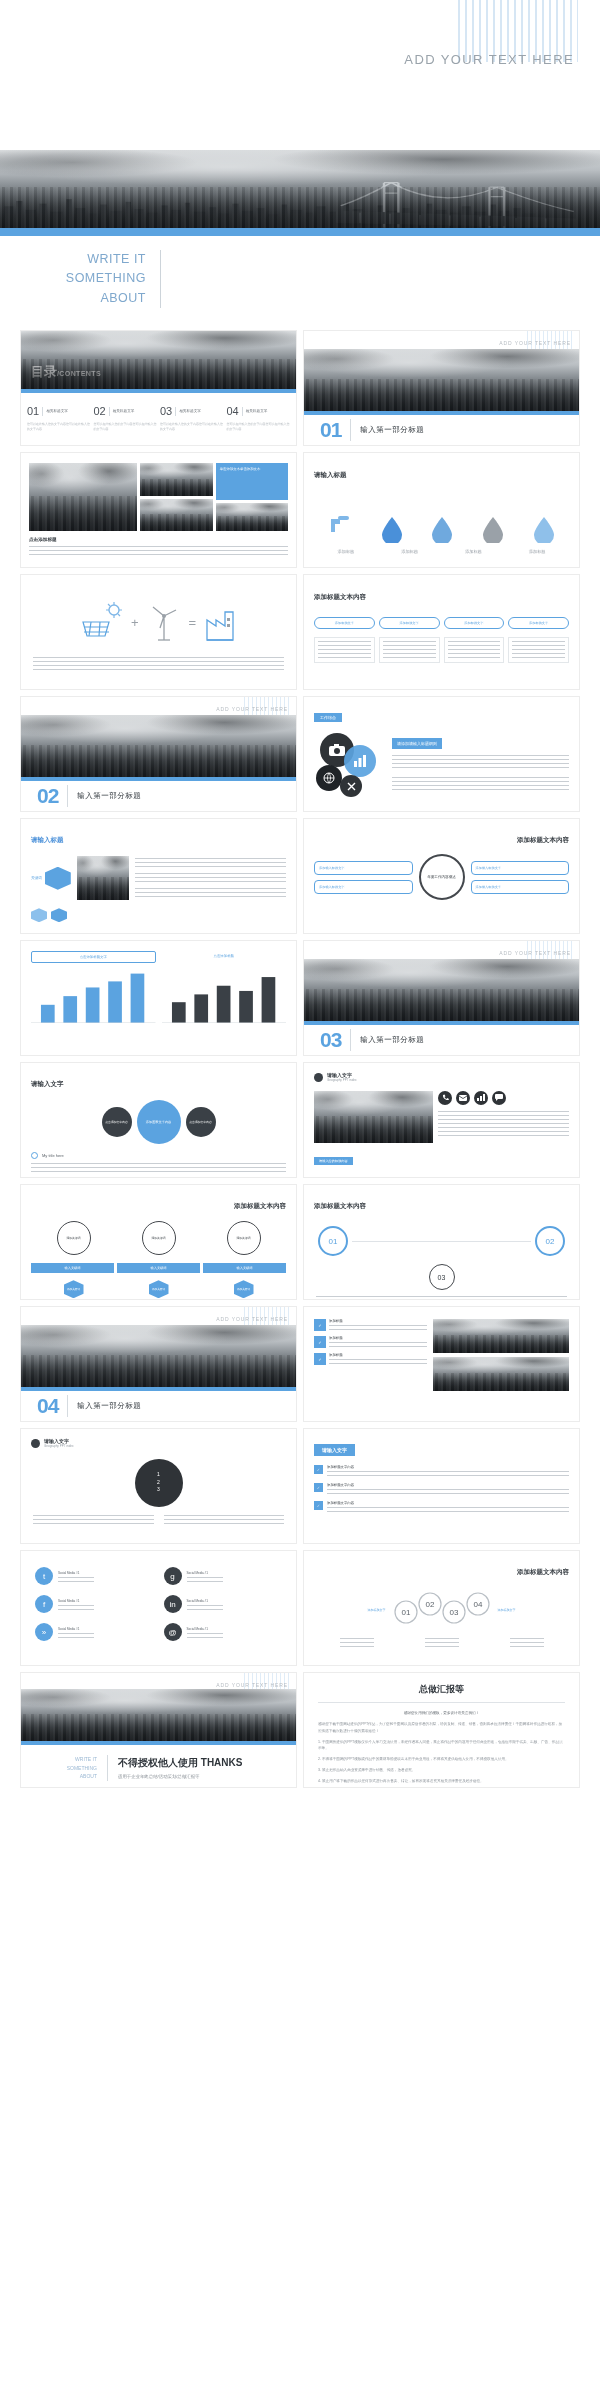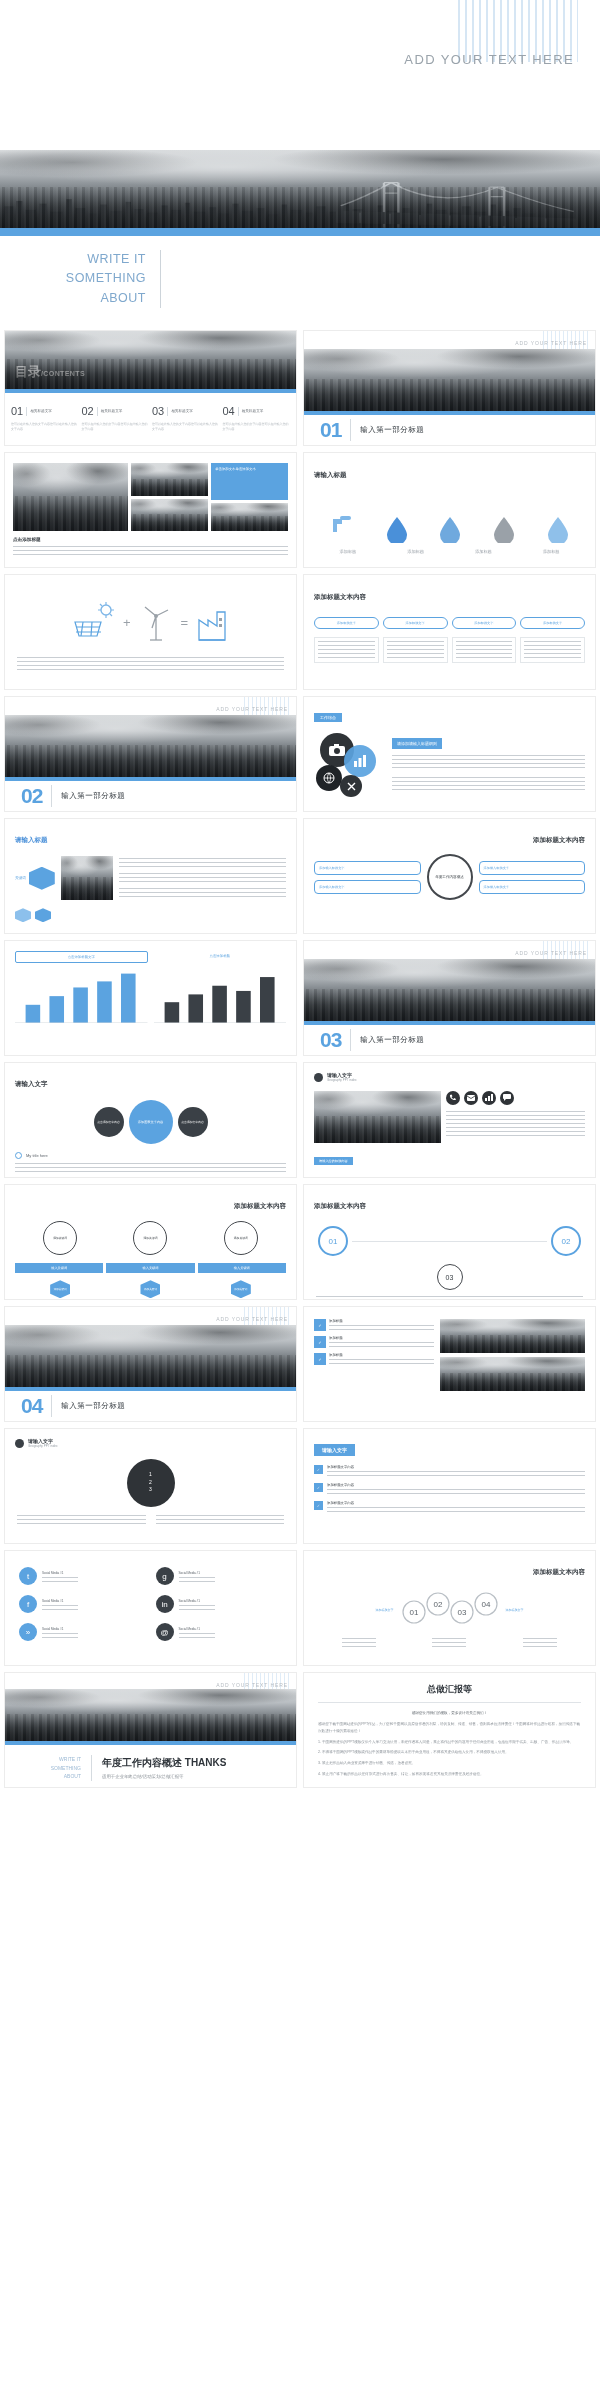--- a/index.html
+++ b/index.html
@@ -41,21 +41,21 @@
   .cover-add { position:absolute; right:26px; top:52px; font-size:13px; color:#9aa3ab; letter-spacing:1.4px; }
   .cover-photo { height:78px; }
   .cover-bar { height:8px; }
   .cover-title { display:flex; align-items:center; padding:14px 18px 22px 18px; gap:14px; }
   .cover-en { width:128px; text-align:right; color:#7fa8cd; font-size:12.5px; line-height:1.55; letter-spacing:.5px; }
   .cover-div { width:1px; align-self:stretch; background:#cdd4da; }
   .cover-cn h1 { font-size:17px; color:#2d3238; font-weight:700; letter-spacing:.4px; }
   .cover-cn p { font-size:8.5px; color:#6d757d; margin-top:7px; letter-spacing:.3px; }
 
   
-  .grid { display:grid; grid-template-columns:1fr 1fr; gap:6px 6px; padding:0 4px; }
+  .grid { display:grid; grid-template-columns:1fr 1fr; gap:6px 6px; padding:0 20px; }
   .slide { position:relative; background:#fff; border:1px solid #ececec; overflow:hidden; }
   .slide.h116{ height:116px; }
   .s-add { position:absolute; right:8px; top:9px; font-size:5px; color:#b6bcc2; letter-spacing:.9px; }
   .s-stripes{ position:absolute; right:6px; top:0; width:46px; height:18px;
     background:repeating-linear-gradient(90deg,#e0ecf7 0 1px, transparent 1px 4px); }
   .s-title { font-size:6.5px; color:#3a4046; font-weight:700; }
   .s-sub { font-size:4.2px; color:#9aa1a8; line-height:1.5; }
   .blue{ color:#4a90d9; } .bluebg{ background:#5ba3e0; color:#fff; }
 
   
@@ -747,21 +747,21 @@
       <div class="photo" style="height:52px"></div>
       <div class="blueline" style="height:4px"></div>
       <div class="th-body">
         <div class="th-en">
           <div>WRITE IT</div>
           <div>SOMETHING</div>
           <div>ABOUT</div>
         </div>
         <div class="th-vd"></div>
         <div class="th-cn">
-          <h2>年度工作内容概述  THANKS</h2>
+          <h2>不得授权他人使用  THANKS</h2>
           <p>适用于企业年终总结/活动策划/总做汇报等</p>
         </div>
       </div>
     </div>
 
     <div class="slide h116 copy">
       <h3>总做汇报等</h3>
       <div class="hr"></div>
       <p style="text-align:center;color:#5d646b">感谢您使用我们的模板，更多设计请关注我们！</p>
       <p>感谢您下载千图网站提供的PPT作品，为了您和千图网以及原创作者的利益，请勿复制、传播、销售，否则将承担法律责任！千图网将对作品进行维权，按照传播下载次数进行十倍的索取赔偿！</p>

